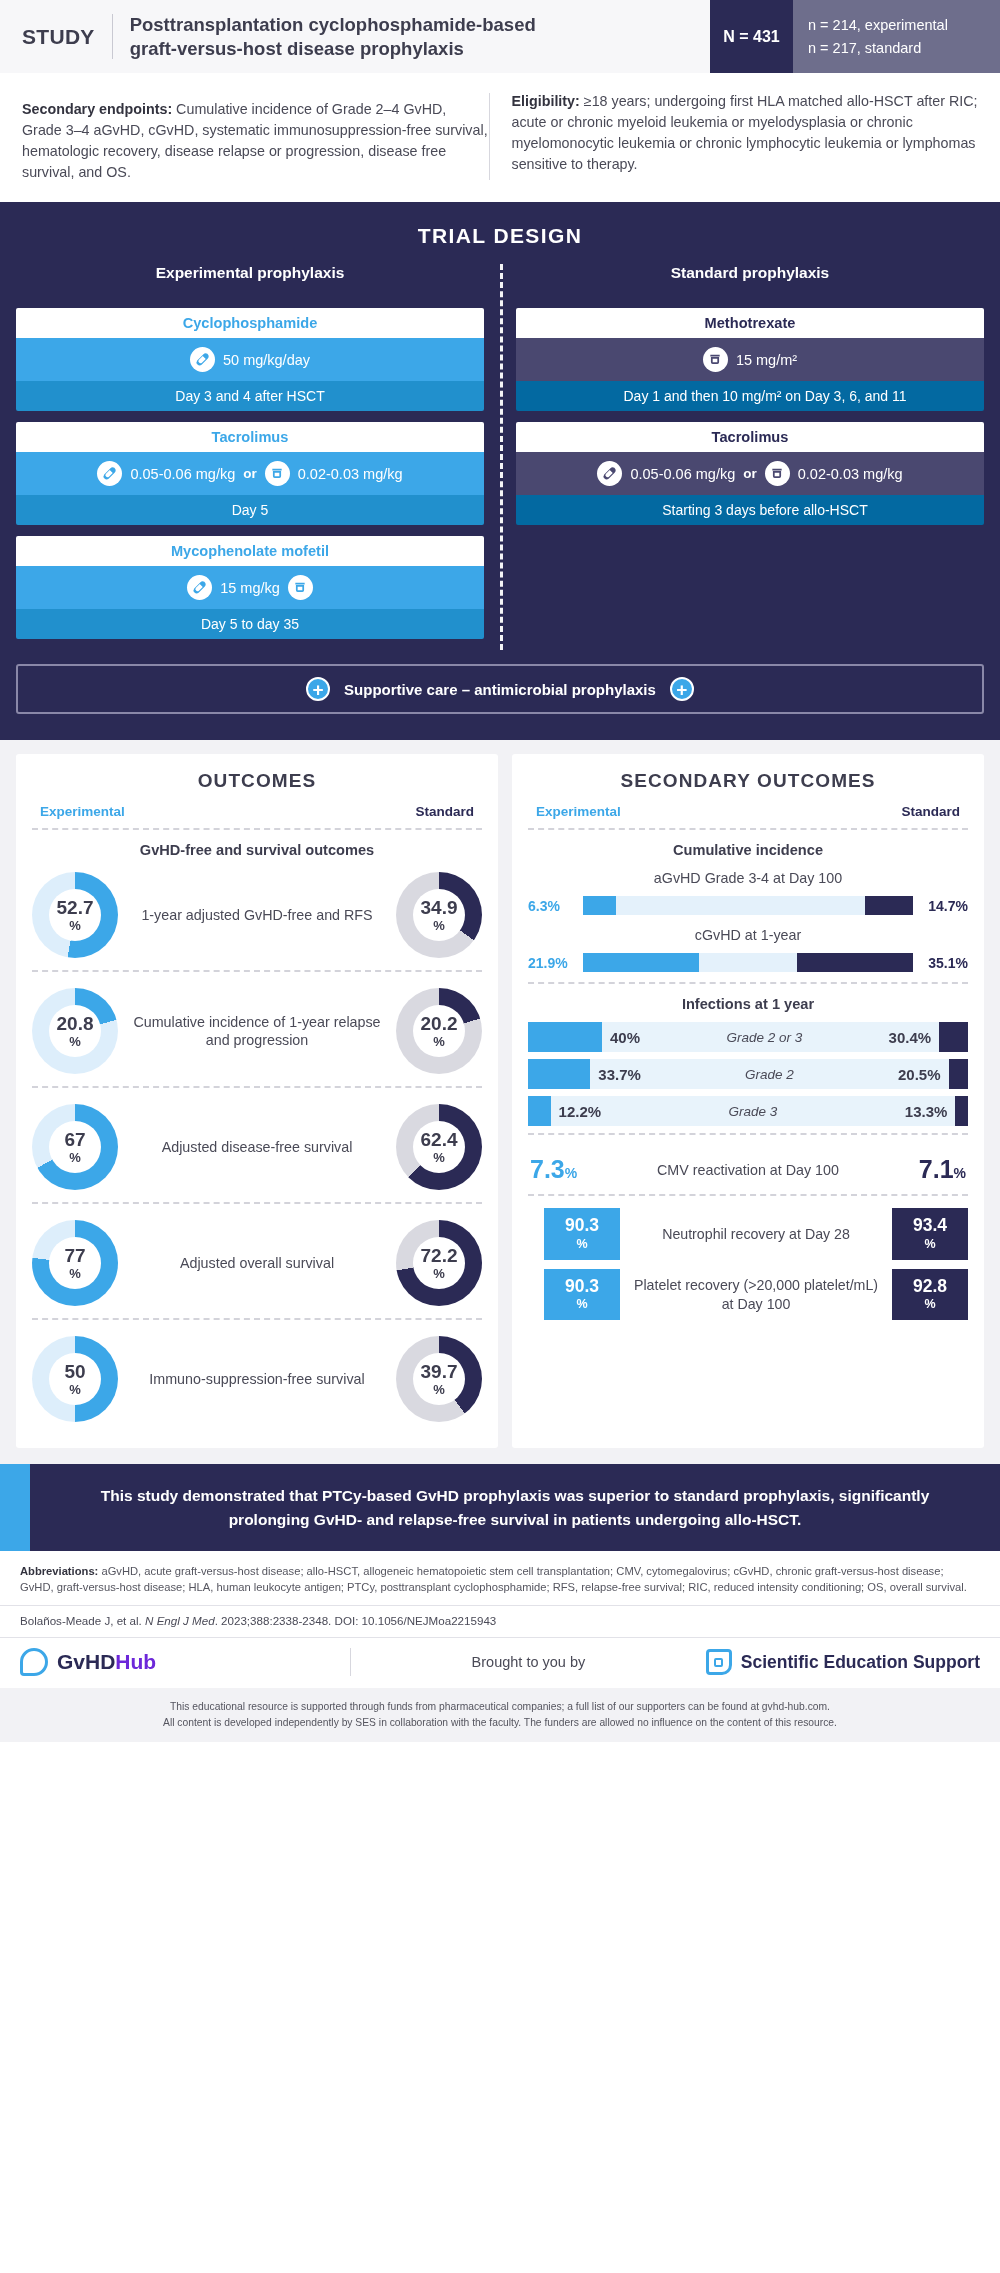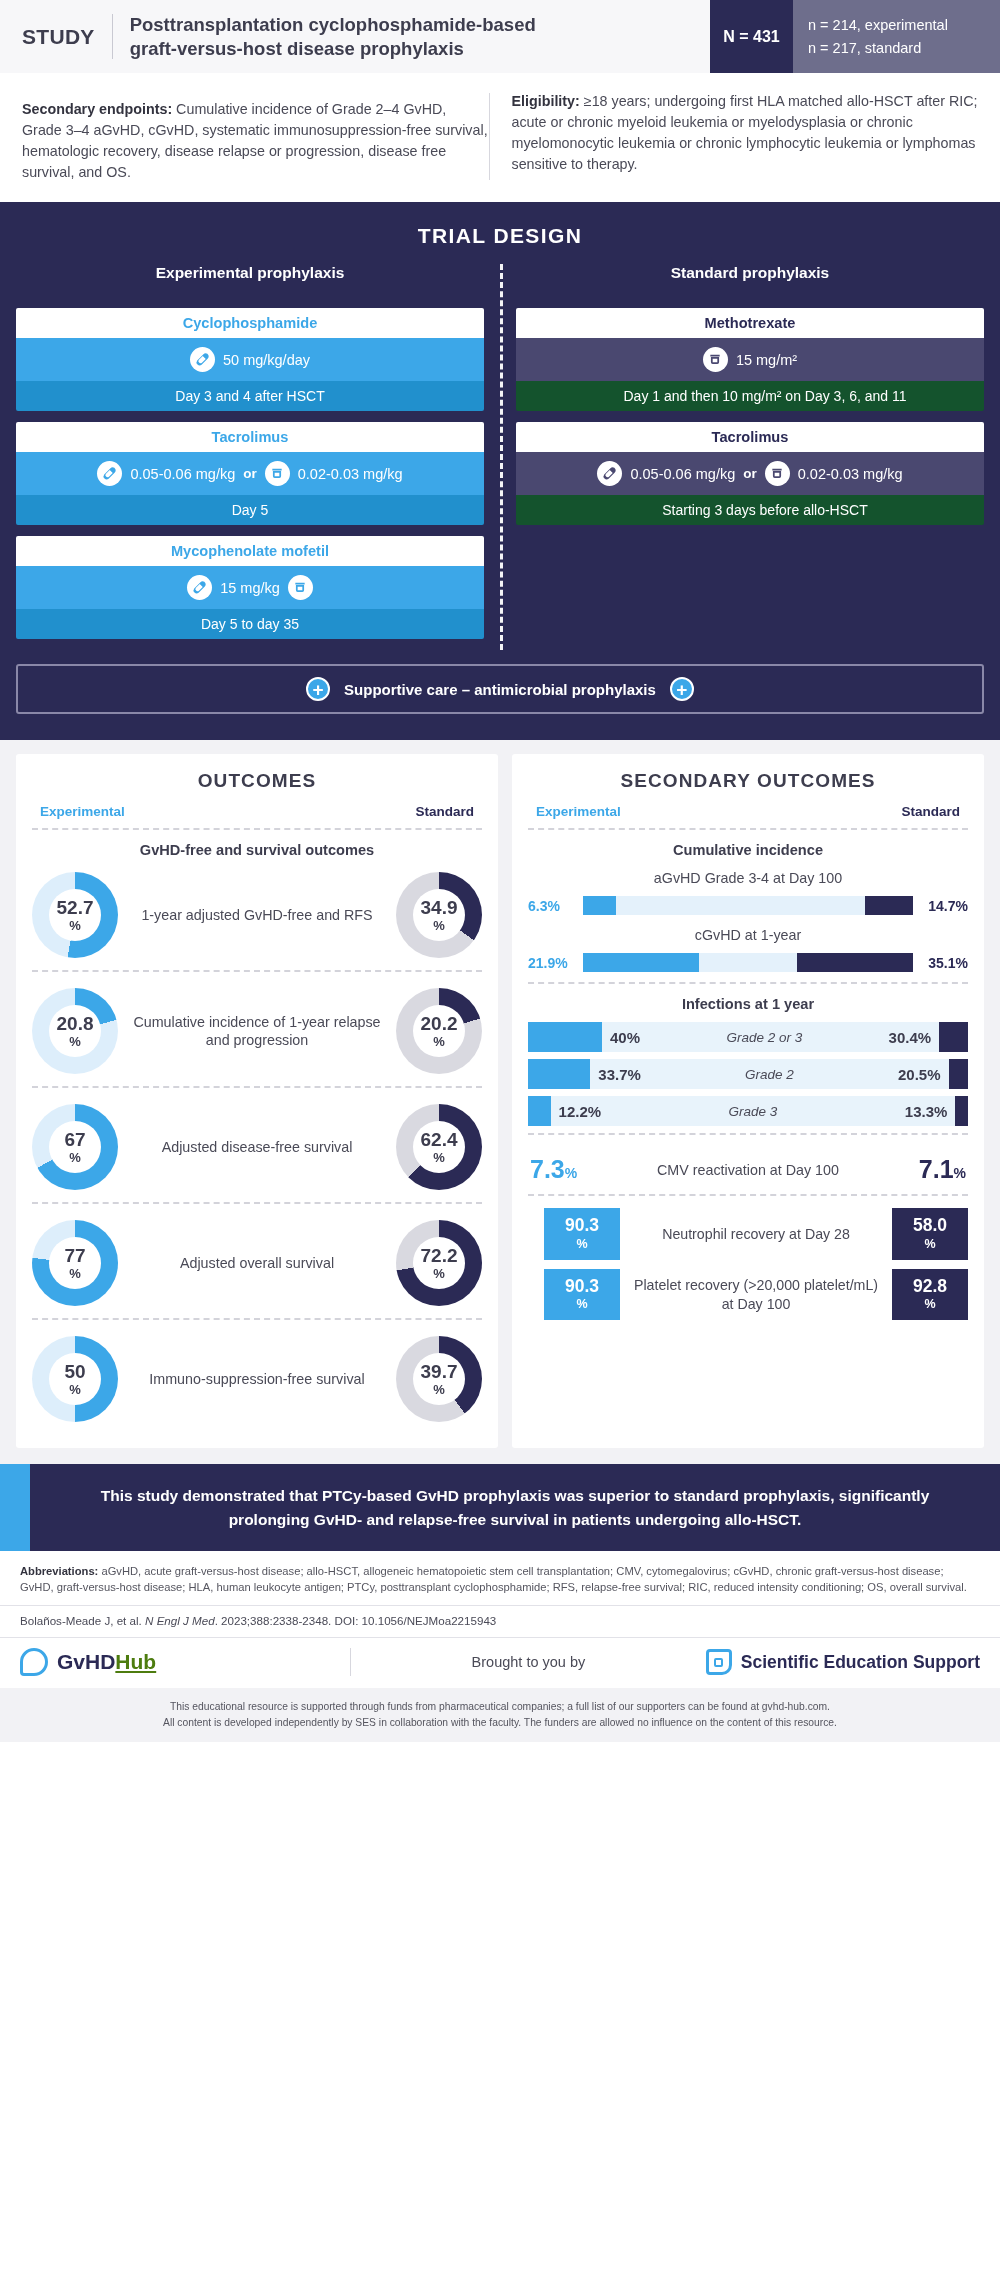--- a/index.html
+++ b/index.html
@@ -44,21 +44,21 @@
   .drug-name { background:#ffffff; text-align:center; font-size:14.6px; font-weight:bold;
                padding:7px 0; }
   .exp .drug-name { color:#3ca7e8; }
   .std .drug-name { color:#2b2a55; }
   .drug-dose { display:flex; align-items:center; justify-content:center; gap:8px;
                padding:9px 8px; font-size:14.5px; color:#fff; }
   .exp .drug-dose { background:#3ca7e8; }
   .std .drug-dose { background:#4a4870; }
   .drug-when { text-align:center; font-size:14px; color:#fff; padding:7px 6px; }
   .exp .drug-when { background:#2190cd; }
-  .std .drug-when { background:#14532d;padding-left:36px; }
+  .std .drug-when { background:#0369a1;padding-left:36px; }
   .or { font-weight:bold; font-size:13.5px; }
 
   .ic { width:25px; height:25px; border-radius:50%; background:#fff; display:inline-flex;
         align-items:center; justify-content:center; flex:0 0 25px; }
   .exp .ic svg { fill:#3ca7e8; }
   .std .ic svg { fill:#4a4870; }
 
   .support { margin:14px 16px 0 16px; border:2px solid #8a88a8; border-radius:3px;
              display:flex; align-items:center; justify-content:center; gap:14px;
              padding:11px 0; color:#fff; font-size:15px; font-weight:bold; }
@@ -134,21 +134,21 @@
   
   .abbr { font-size:11.2px; line-height:1.45; color:#55555f; padding:12px 20px 10px 20px; }
   .abbr b { color:#33333f; }
   .cite { font-size:11.6px; color:#4a4a57; padding:8px 20px 10px 20px; border-top:1px solid #e2e2e8; }
   .cite i { font-style:italic; }
 
   .logos { display:flex; align-items:center; padding:10px 20px 12px 20px; border-top:1px solid #e2e2e8; }
   .logo-left { display:flex; align-items:center; gap:9px; width:330px; }
   .gvhd-mark { width:28px; height:28px; border:3px solid #3ca7e8; border-radius:50% 50% 50% 4px; }
   .gvhd-txt { font-size:21px; font-weight:bold; color:#2b2a55; }
-  .gvhd-txt em { font-style:normal; color:#4d7c0f;text-decoration:underline; }
+  .gvhd-txt em { font-style:normal; color:#6d28d9; }
   .logo-sep { width:1px; align-self:stretch; background:#d7d7de; }
   .brought { flex:1; text-align:center; font-size:14.5px; color:#4a4a57; }
   .logo-right { display:flex; align-items:center; gap:9px; }
   .ses-mark { width:26px; height:26px; border:3px solid #3ca7e8; border-radius:4px 4px 10px 4px;
               display:flex; align-items:center; justify-content:center; }
   .ses-mark i { display:block; width:9px; height:9px; border:2px solid #3ca7e8; border-radius:2px; }
   .ses-txt { font-size:17.5px; font-weight:bold; color:#2b2a55; }
 
   .disclaimer { background:#f2f2f5; text-align:center; font-size:10.3px; line-height:1.5;
                 color:#55555f; padding:11px 30px 12px 30px; }
@@ -453,21 +453,21 @@
       </div>
       <div class="hr-dash"></div>
       <div id="rec-rows">
           <div class="rec-row">
             <span class="rec-e">
               <span class="n">90.3</span>
               <span class="u">%</span>
             </span>
             <span class="rec-lab">Neutrophil recovery at Day 28</span>
             <span class="rec-s">
-              <span class="n">58.0</span>
+              <span class="n">93.4</span>
               <span class="u">%</span>
             </span>
           </div>
           <div class="rec-row">
             <span class="rec-e">
               <span class="n">90.3</span>
               <span class="u">%</span>
             </span>
             <span class="rec-lab">Platelet recovery (&gt;20,000 platelet/mL) at Day 100</span>
             <span class="rec-s">

